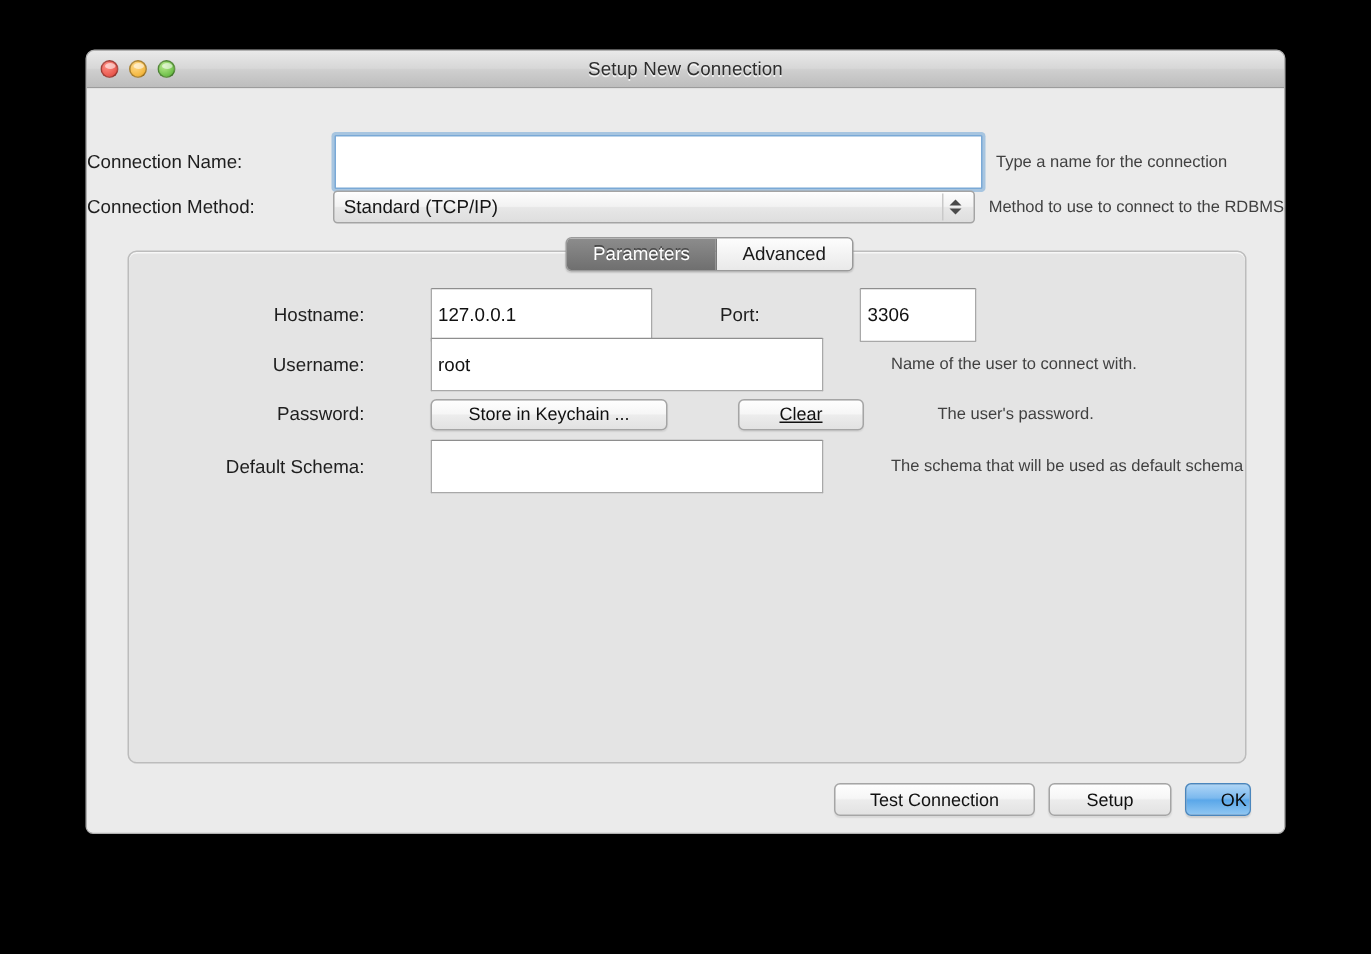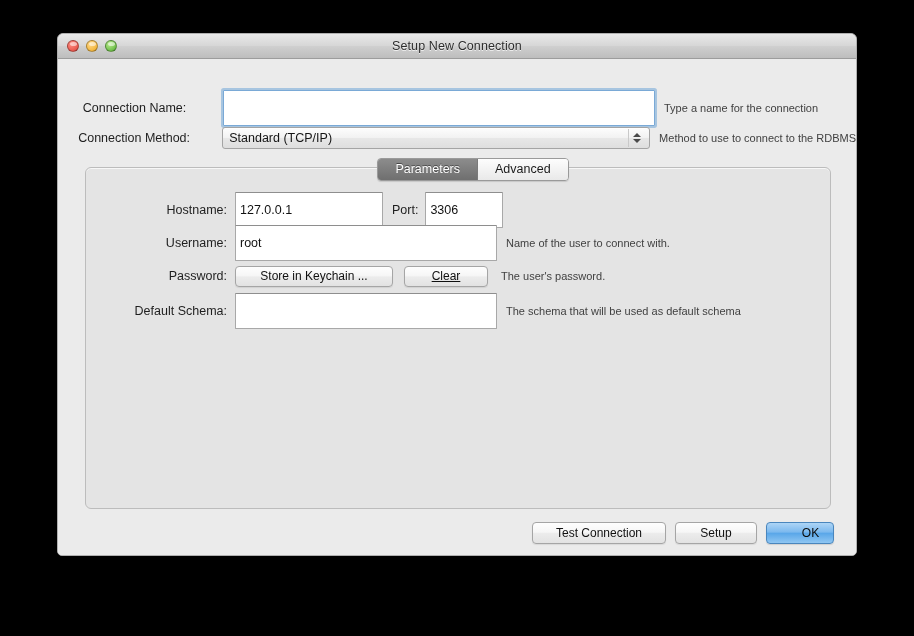--- a/index.html
+++ b/index.html
@@ -94,21 +94,21 @@
     position: absolute;
     display: flex;
     align-items: center;
     height: 22px;
   }
   #row-conn-name { left: 0; top: 38px; width: 100%; }
   #row-conn-method { left: 0; top: 68px; width: 100%; }
 
   .field-label {
     width: 165px;
-    text-align: center;
+    text-align: left;
     padding-right: 12px;
     font-size: 12.5px;
     color: #1e1e1e;
     white-space: nowrap;
   }
   .hint {
     font-size: 11px;
     color: #414141;
     white-space: nowrap;
     padding-left: 9px;
@@ -215,38 +215,39 @@
     border: 1px solid #bcbcbc;
     border-radius: 6px;
     box-shadow: 0 1px 0 rgba(255,255,255,0.7) inset;
   }
 
   .panel-row {
     position: absolute;
     display: flex;
     align-items: center;
     height: 22px;
-    left: 0;
+    left: 16px;
     width: 100%;
+    gap: 36px;
   }
   #row-hostname { top: 31px; }
   #row-username { top: 64px; }
   #row-password { top: 97px; }
   #row-schema   { top: 132px; }
 
   .panel-label {
     width: 149px;
     text-align: right;
     padding-right: 8px;
     font-size: 12.5px;
     color: #1e1e1e;
     white-space: nowrap;
   }
   #hostname-input { width: 148px; }
-  #port-input { width: 78px; }
+  #port-input { width: 78px; margin-left: 24px; }
   #username-input { width: 262px; }
   #schema-input { width: 262px; }
   .port-label {
     font-size: 12.5px;
     color: #1e1e1e;
     padding: 0 7px 0 9px;
     white-space: nowrap;
   }
 
   
@@ -274,21 +275,21 @@
     position: absolute;
     right: 22px;
     top: 463px;
     display: flex;
     align-items: center;
     gap: 9px;
   }
   #test-connection-button { width: 134px; height: 22px; }
   #cancel-button { width: 82px; height: 22px; }
   #ok-button {
-    width: 68px; height: 22px;
+    width: 44px; height: 22px;
     background: linear-gradient(to bottom, #aed5f6 0%, #7cb9ee 45%, #5aa7e9 52%, #8fc6f2 100%);
     border: 1px solid #4a86bd;
     border-radius: 4px;
     color: #0b0b0b;
     font-size: 12px;
     display: inline-flex;
     align-items: center;
     justify-content: center;
     cursor: default;
     box-shadow: 0 1px 1px rgba(0,0,0,0.12);

